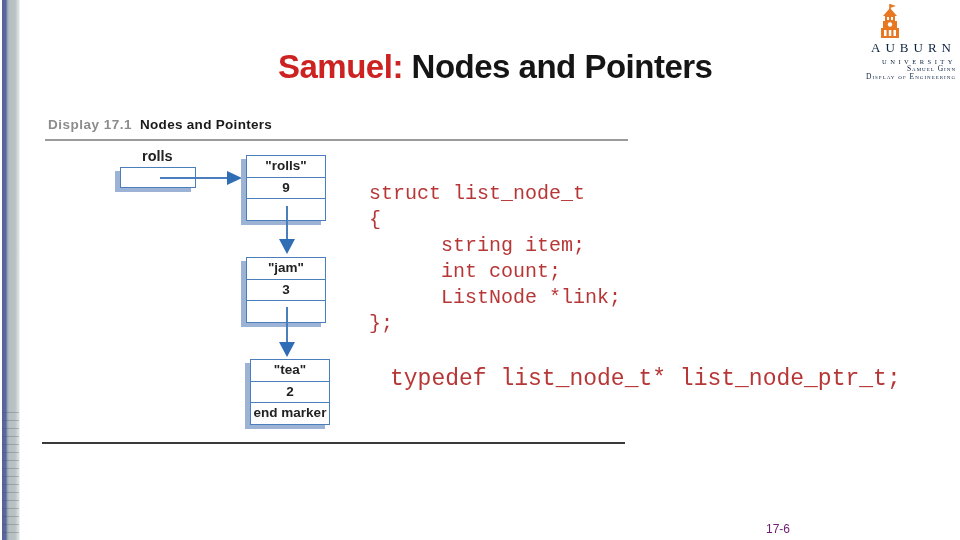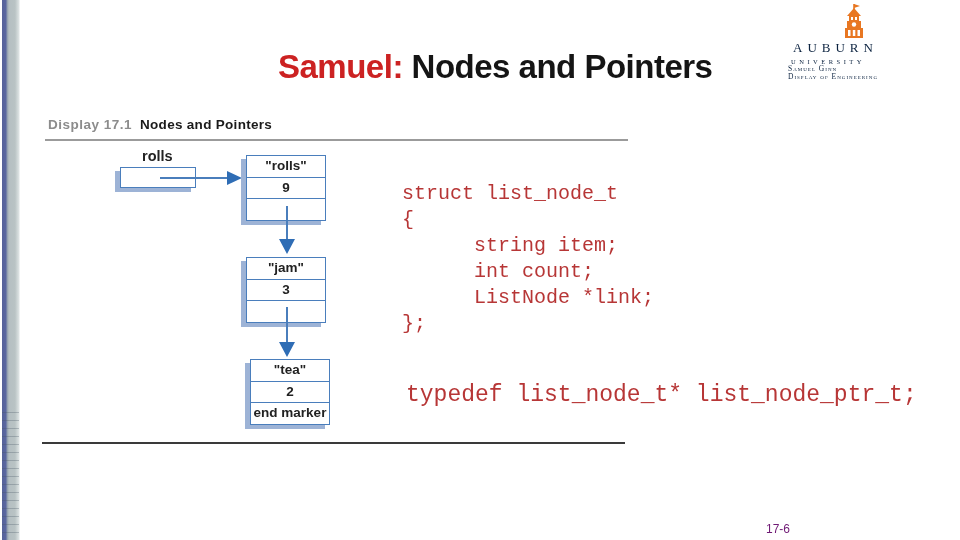--- a/index.html
+++ b/index.html
@@ -26,21 +26,21 @@
 
   
   .title{
     position:absolute;left:278px;top:48px;
     font-size:33px;font-weight:bold;letter-spacing:-0.5px;color:#151515;
     white-space:nowrap;
   }
   .title .hl{color:#cc2222;}
 
   
-  .logo{position:absolute;left:788px;top:4px;width:132px;text-align:left;color:#0c2340;}
+  .logo{position:absolute;left:824px;top:4px;width:132px;text-align:right;color:#0c2340;}
   .logo .tower{display:block;margin:0 auto 2px auto;}
   .logo .uni{
     font-family:"Liberation Serif",serif;font-size:13px;letter-spacing:5px;
     font-weight:normal;margin-left:5px;
   }
   .logo .uni-sub{
     font-family:"Liberation Serif",serif;font-size:6.5px;letter-spacing:3.5px;
     margin-top:2px;margin-left:3px;
   }
   .logo .college{
@@ -86,26 +86,26 @@
     position:absolute;width:0;height:0;
     border-top:15px solid #2f6db5;border-left:8px solid transparent;border-right:8px solid transparent;
   }
   #vline1{left:286px;top:206px;height:33px;}
   #vhead1{left:279px;top:239px;}
   #vline2{left:286px;top:307px;height:35px;}
   #vhead2{left:279px;top:342px;}
 
   
   .code-block{
-    position:absolute;left:402px;top:181px;margin:0;
+    position:absolute;left:369px;top:181px;margin:0;
     font-family:"Liberation Mono",monospace;font-size:20px;line-height:26px;
     color:#b73636;white-space:pre;
   }
   .typedef-line{
-    position:absolute;left:390px;top:366px;margin:16px;
+    position:absolute;left:390px;top:366px;margin:0;
     font-family:"Liberation Mono",monospace;font-size:23px;
     color:#b73636;white-space:pre;
   }
 
   .page-number{position:absolute;left:766px;top:522px;font-size:12px;color:#701a75;}
 </style>
 </head>
 <body>
 
 <div class="stripe"></div>

